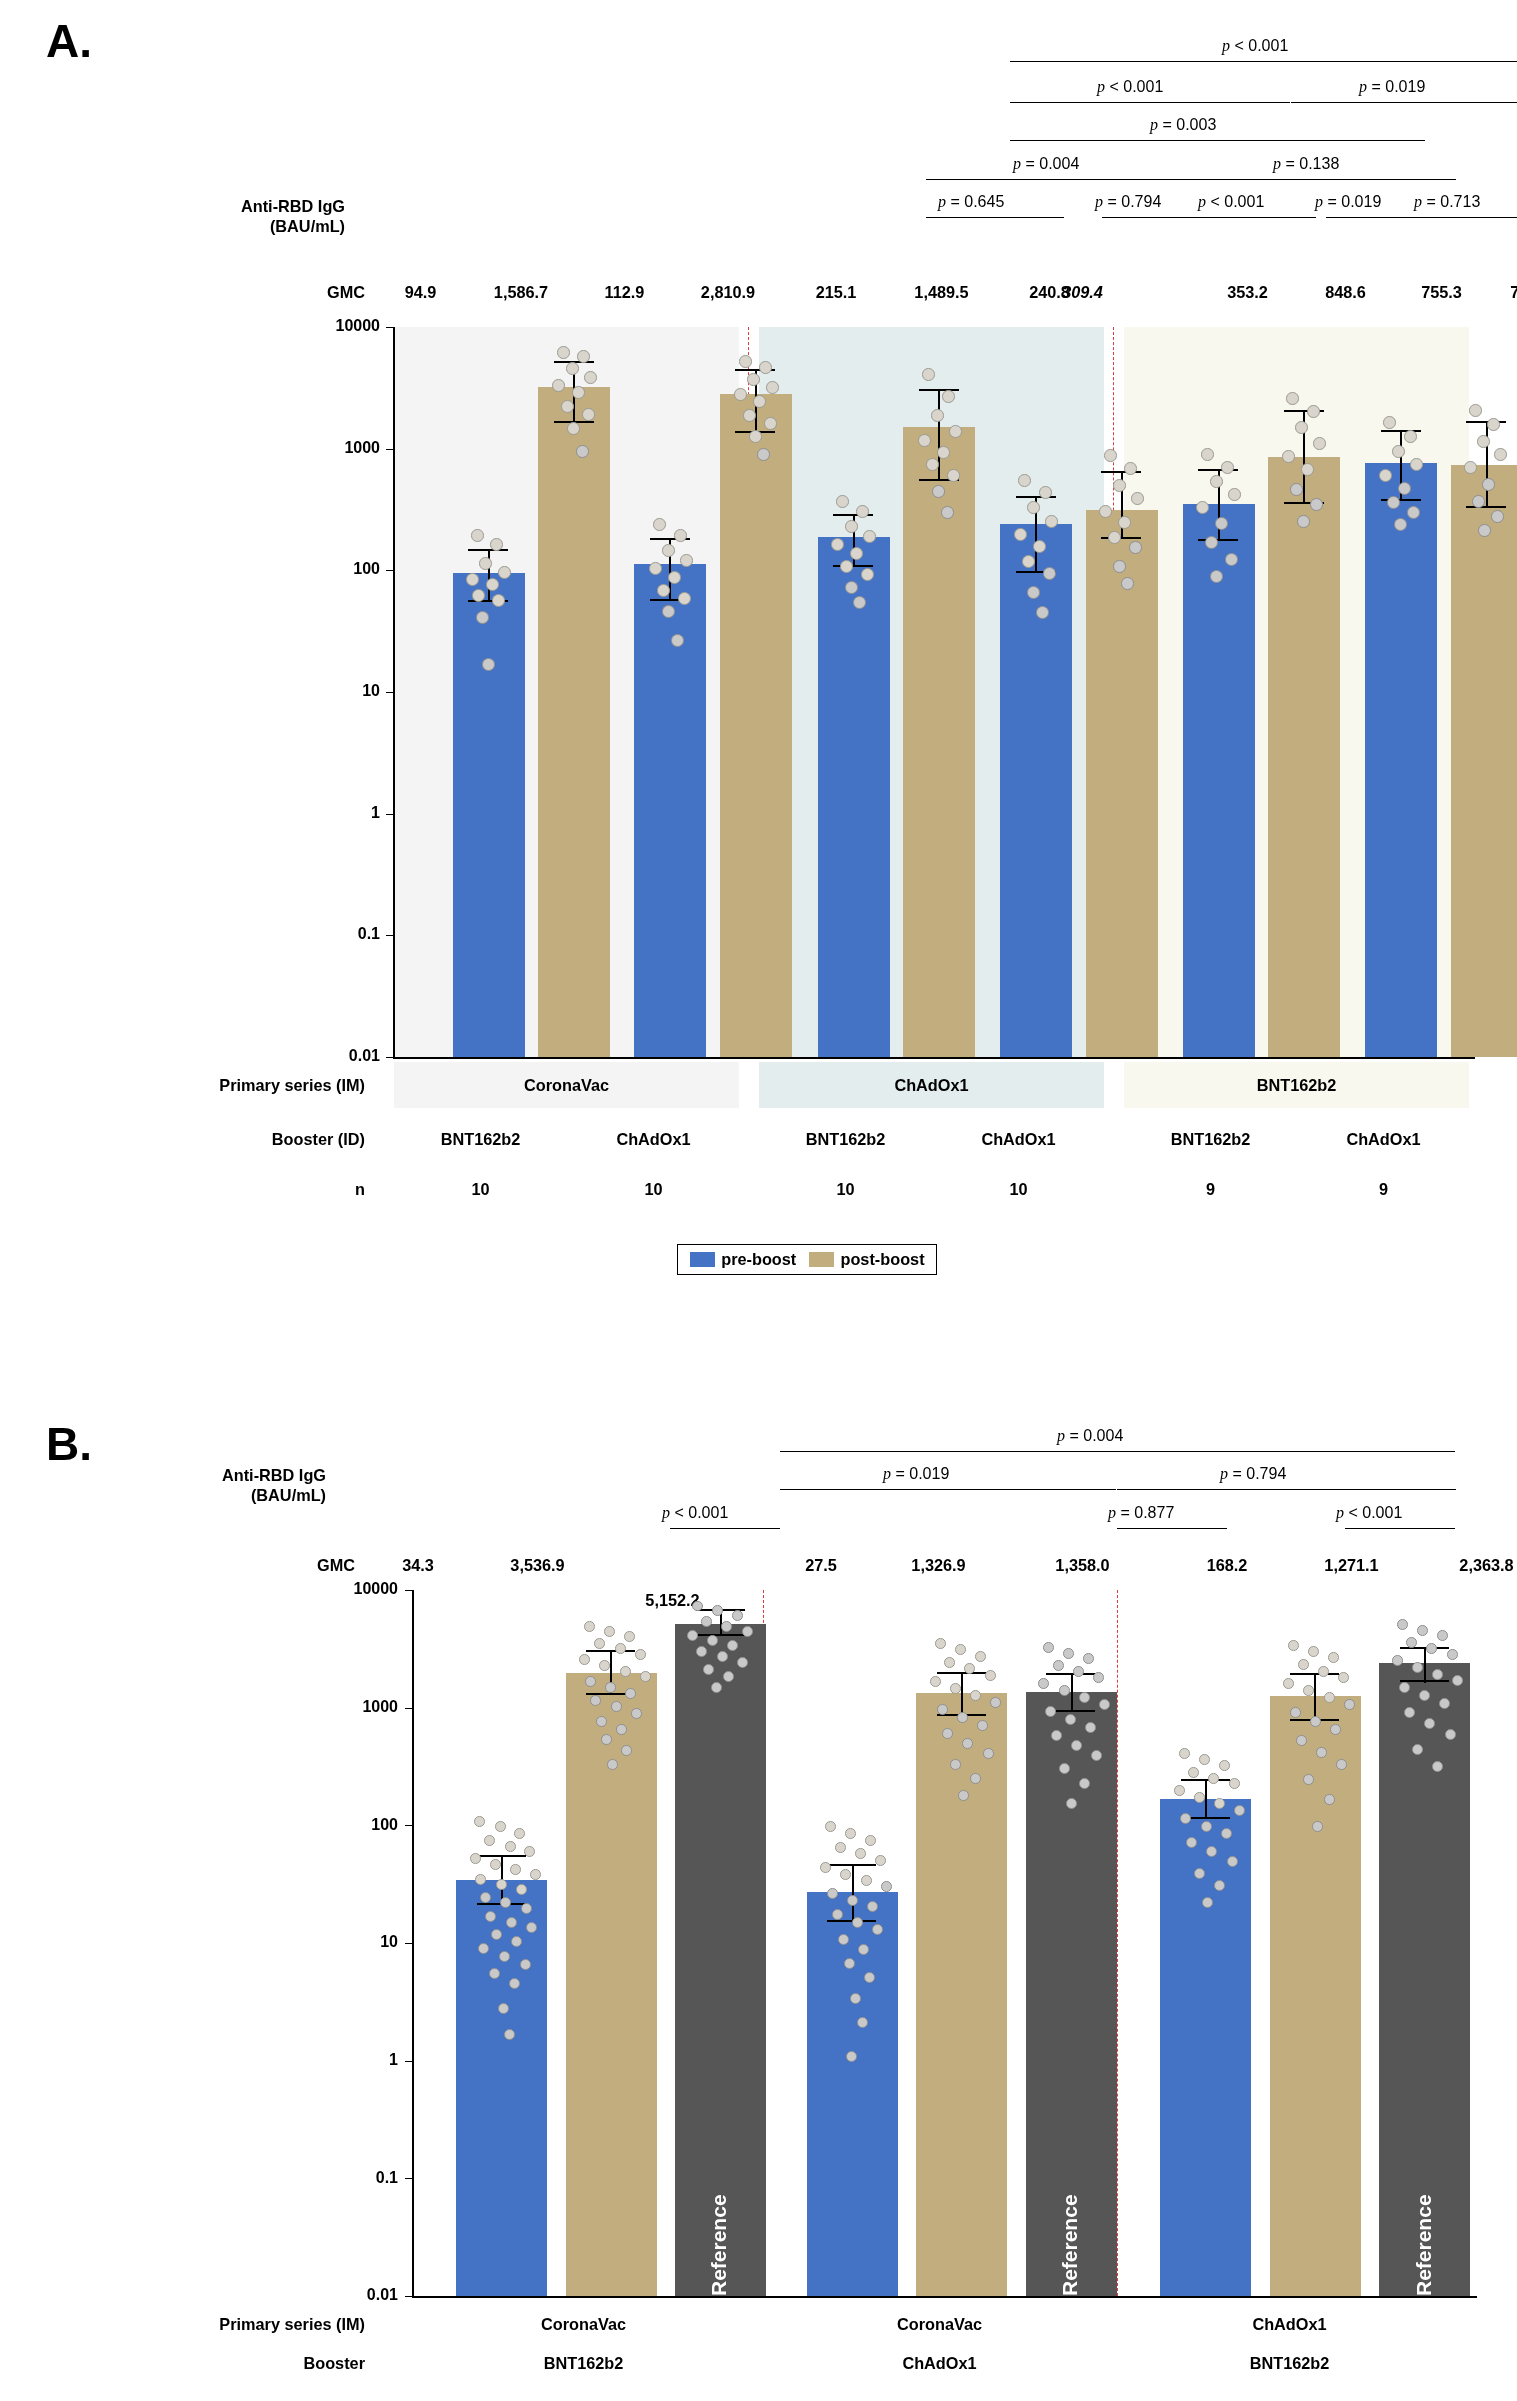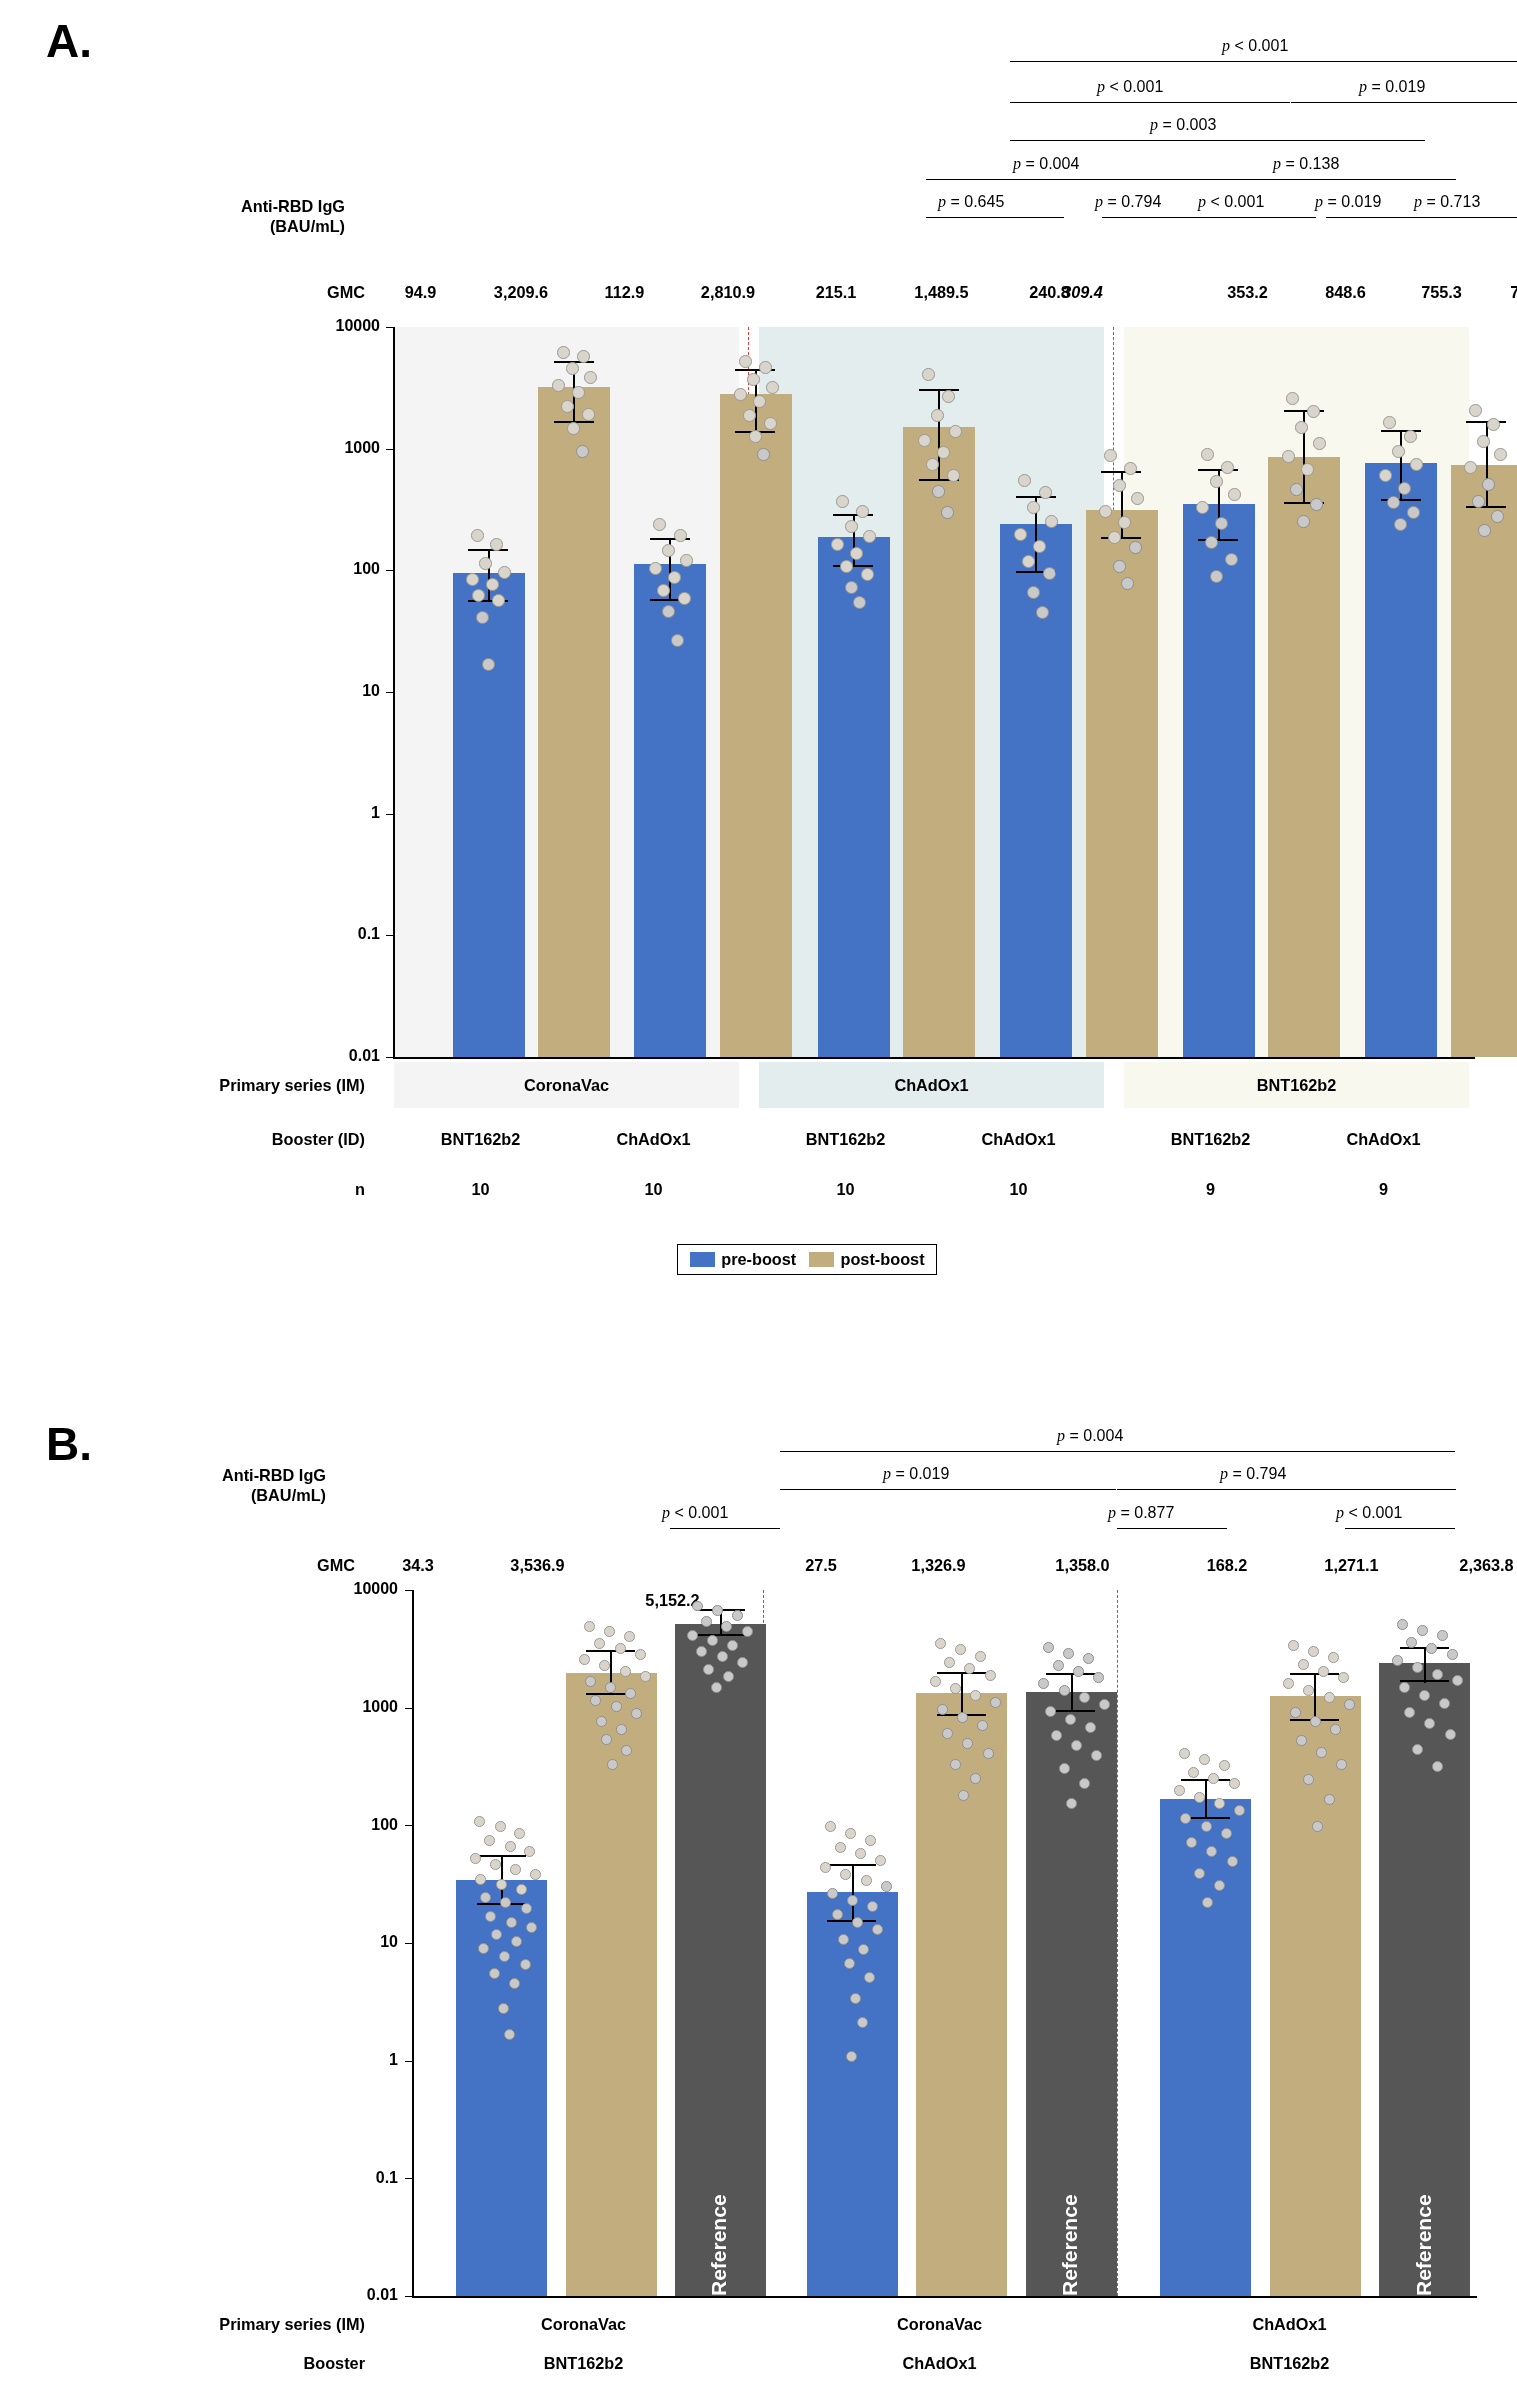--- a/index.html
+++ b/index.html
@@ -112,21 +112,21 @@
   <div class="bracket" style="left:1425px; top:217px; width:115px; height:12.5px;"></div>
   <div class="pval" style="left:1414px; top:193px;"><i>p</i> = 0.713</div>
 
   <div class="axis-title" style="right:1172px; top:196px; text-align:right;">
     <span>Anti-RBD IgG</span><br>
     <span>(BAU/mL)</span>
   </div>
 
   <div class="rowlabel" style="left:288px; top:283px; width:77px;">GMC</div>
   <div class="gmc" style="left:370px; width:101px; top:283px;">94.9</div>
-  <div class="gmc" style="left:461px; width:120px; top:283px;">3,209.6</div>
+  <div class="gmc" style="left:461px; width:120px; top:283px;">1,586.7</div>
   <div class="gmc" style="left:574px; width:101px; top:283px;">112.9</div>
   <div class="gmc" style="left:668px; width:120px; top:283px;">2,810.9</div>
   <div class="gmc" style="left:783px; width:106px; top:283px;">215.1</div>
   <div class="gmc" style="left:879px; width:125px; top:283px;">1,489.5</div>
   <div class="gmc" style="left:999px; width:101px; top:283px;">240.8</div>
   <div class="gmc" style="left:1031px; width:103px; top:283px;font-style:italic;">309.4</div>
   <div class="gmc" style="left:1196px; width:103px; top:283px;">353.2</div>
   <div class="gmc" style="left:1294px; width:103px; top:283px;">848.6</div>
   <div class="gmc" style="left:1390px; width:103px; top:283px;">755.3</div>
   <div class="gmc" style="left:1479px; width:103px; top:283px;">734.9</div>

